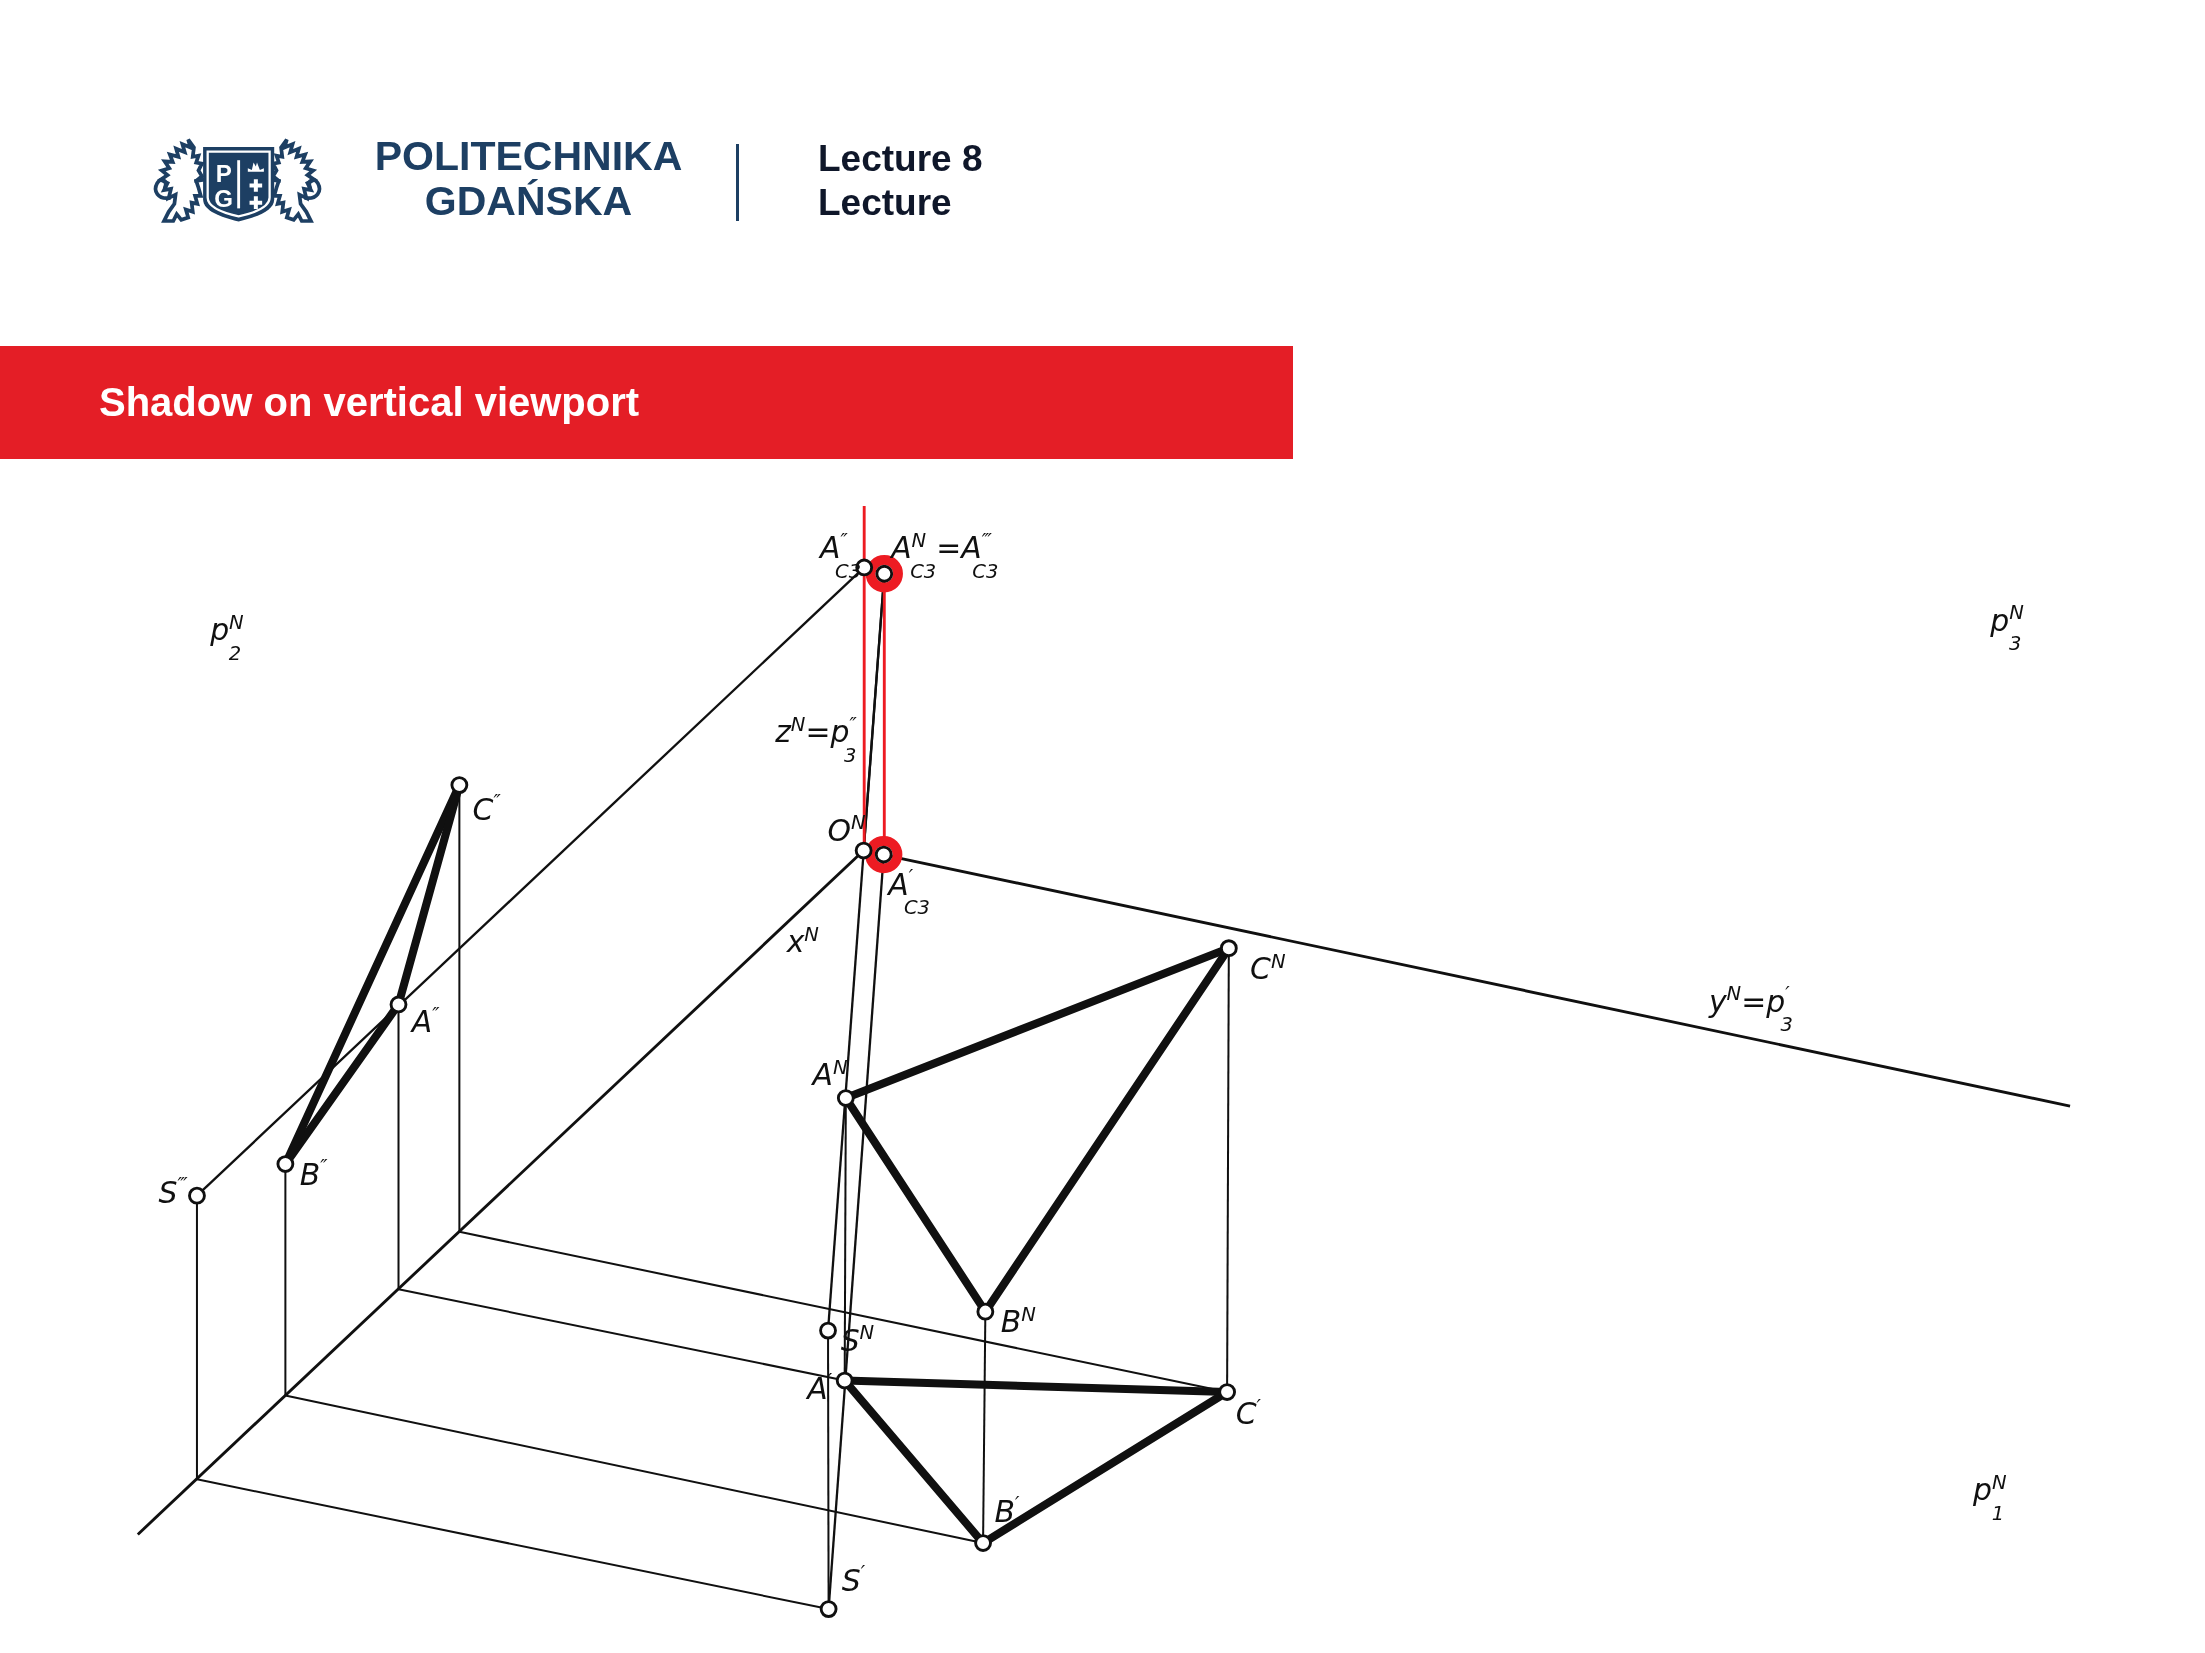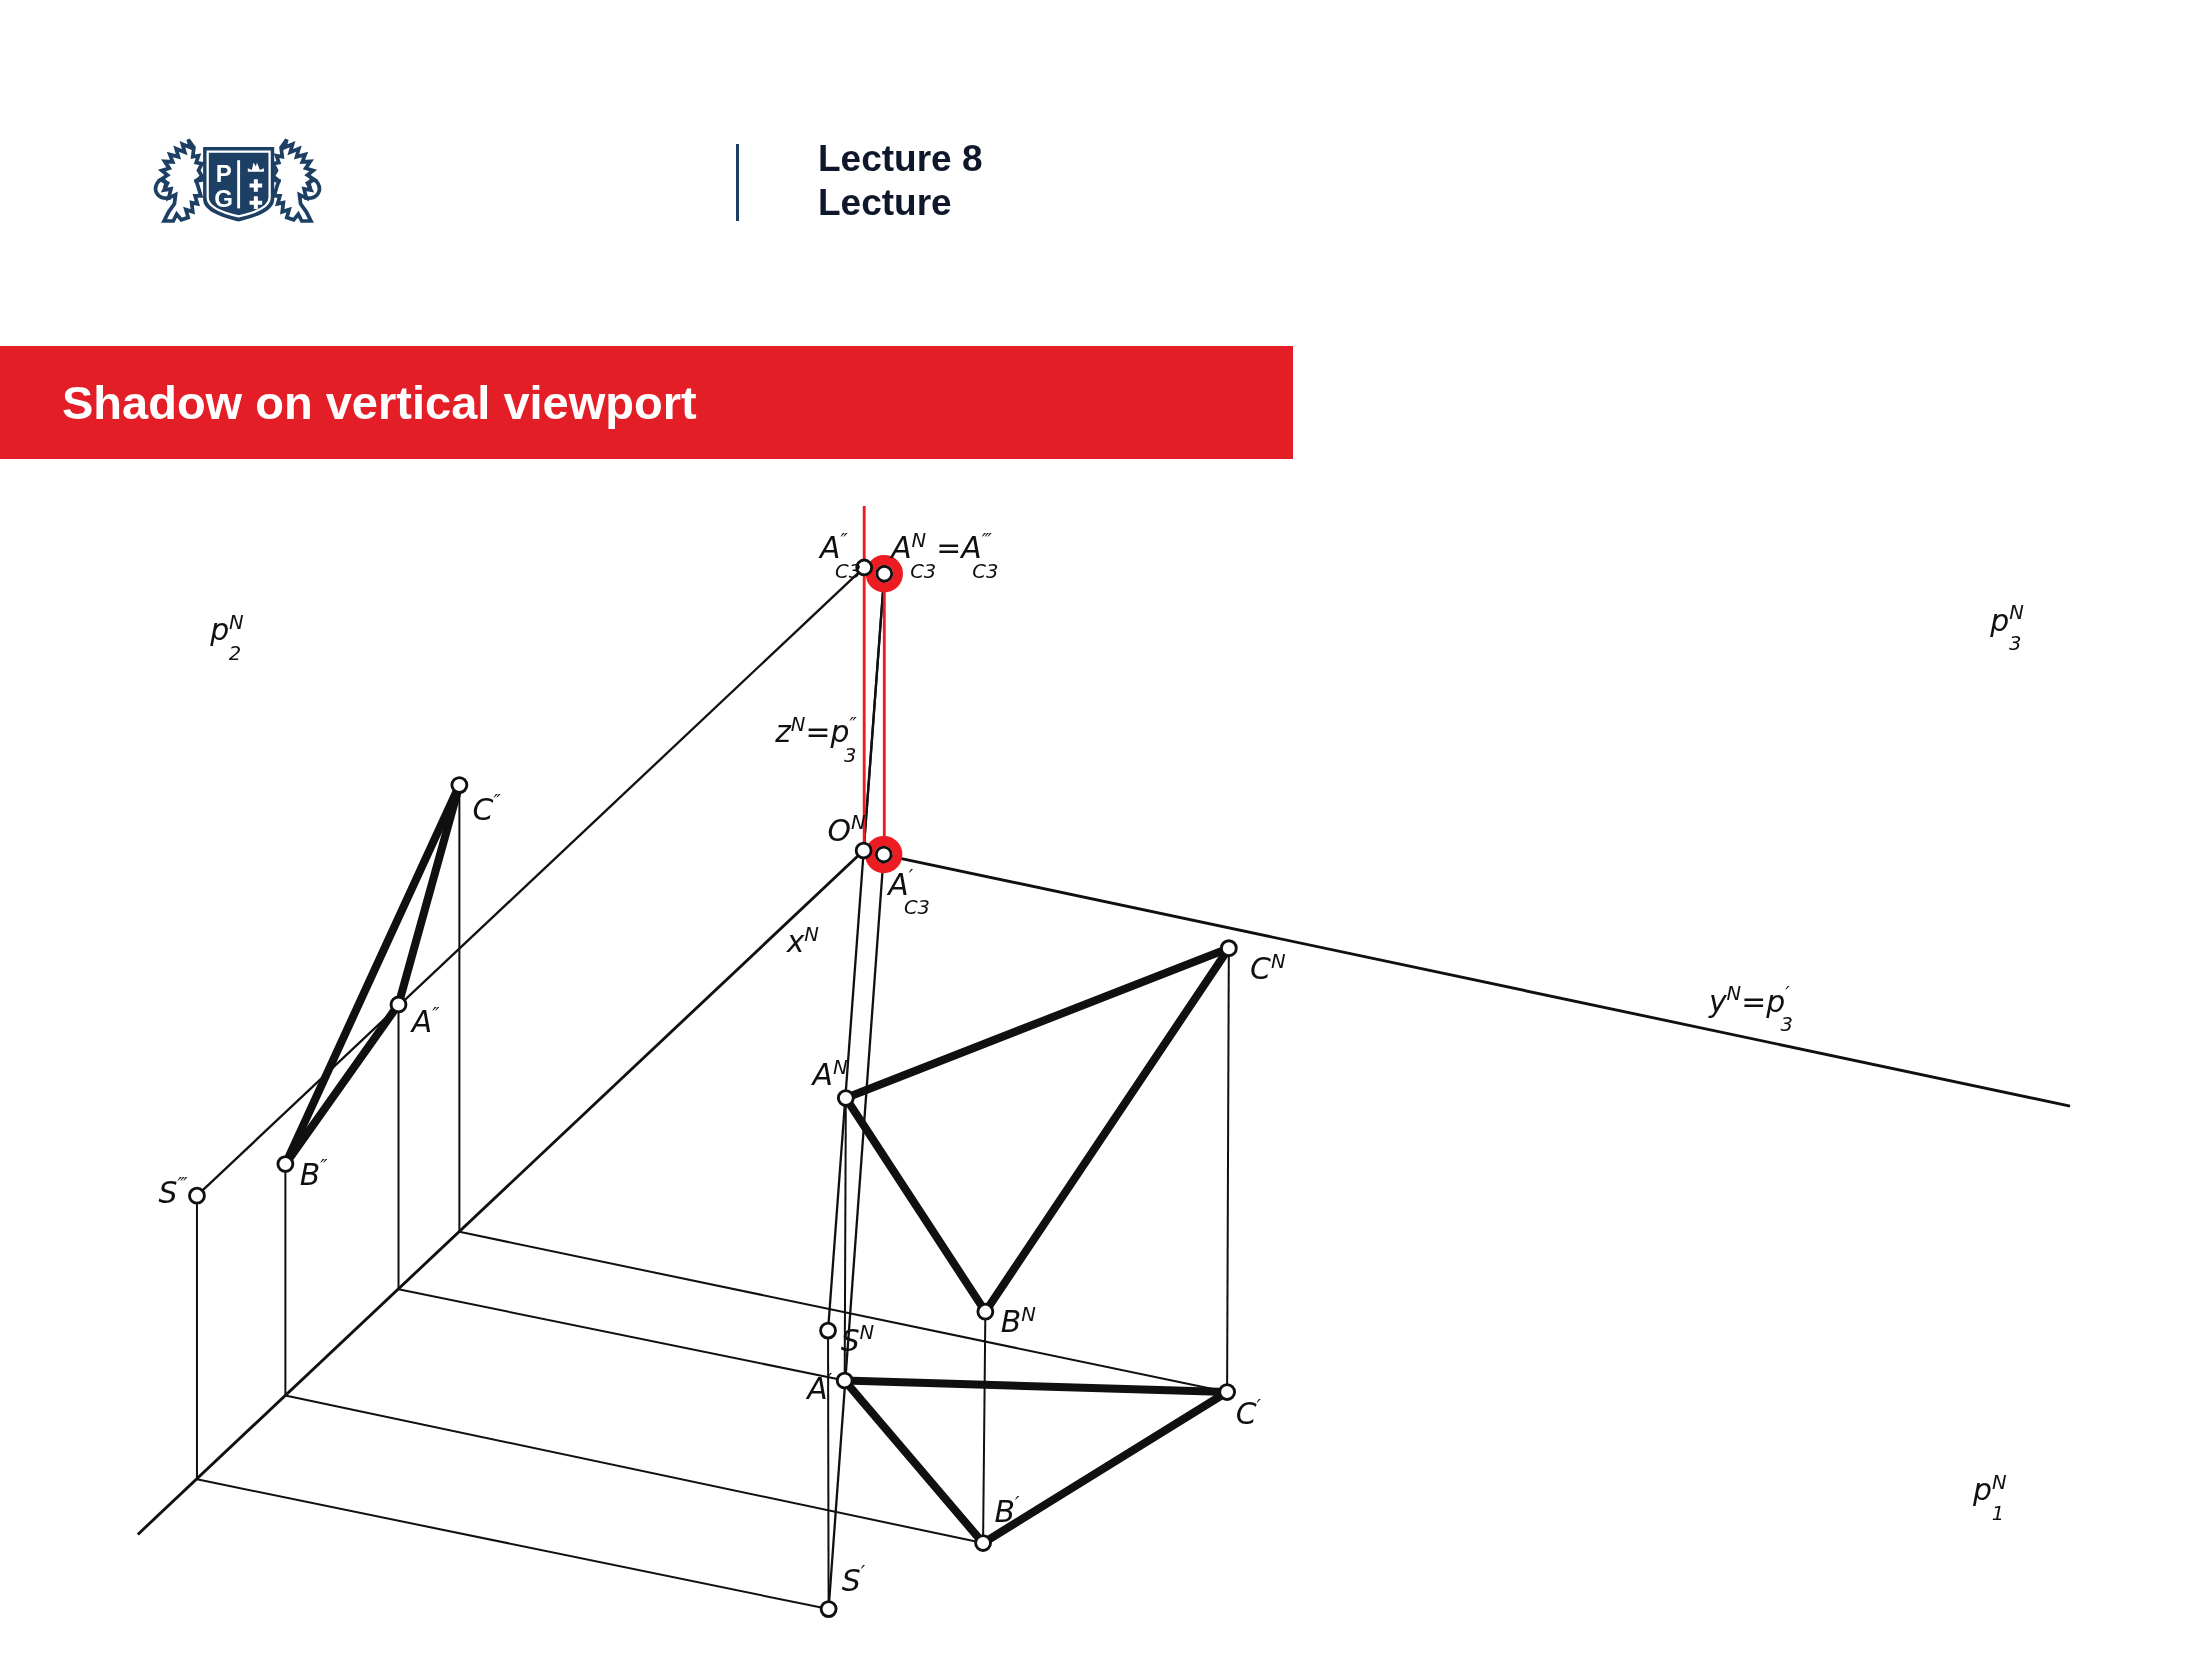--- a/index.html
+++ b/index.html
@@ -11,21 +11,21 @@
   #crest{position:absolute;left:140px;top:137px;width:195px;height:90px;}
   #brand{position:absolute;left:356px;top:134px;width:345px;text-align:center;
          color:#1d3f63;font-weight:bold;font-size:41px;line-height:45px;letter-spacing:0px;}
   #header-divider{position:absolute;left:736px;top:144px;width:3.4px;height:77px;background:#1d3f63;}
   #lecture{position:absolute;left:818px;top:137px;color:#0f172a;font-weight:bold;
            font-size:37px;line-height:44px;}
 
   
   #banner{position:absolute;left:0;top:346px;width:1293px;height:113px;background:#e41e26;
           display:flex;align-items:center;}
-  #banner-title{color:#ffffff;font-weight:bold;font-size:47px;padding-left:62px;white-space:nowrap;}
+  #banner-title{color:#ffffff;font-weight:bold;font-size:40px;padding-left:99px;white-space:nowrap;}
 
   
   #diagram-svg{position:absolute;left:0;top:0;width:2205px;height:1654px;}
   .dlabel{font-family:"DejaVu Sans", sans-serif;font-style:italic;font-size:52px;fill:#101010;}
   .dlabel .ss{font-size:34px;}
 </style>
 </head>
 <body>
 
 <div id="slide">
@@ -46,20 +46,24 @@
       <path d="M118,25 H226 V105 C226,122 199,132 172,138 C145,132 118,122 118,105 Z" fill="none" stroke="#ffffff" stroke-width="4"></path>
       <line x1="172" y1="40" x2="172" y2="124" stroke="#ffffff" stroke-width="5"></line>
       <text x="146" y="78" text-anchor="middle" fill="#ffffff" font-family="Liberation Sans, sans-serif" font-weight="bold" font-size="42">P</text>
       <text x="146" y="122" text-anchor="middle" fill="#ffffff" font-family="Liberation Sans, sans-serif" font-weight="bold" font-size="42">G</text>
       <polygon fill="#ffffff" points="188,60 216,60 216,54 209,57 204,44 202,51 198,44 195,57 188,54"></polygon>
       <path fill="#ffffff" d="M198.5,73 h7 v7.5 h7.5 v7 h-7.5 v7.5 h-7 v-7.5 h-7.5 v-7 h7.5 z"></path>
       <path fill="#ffffff" d="M198.5,103 h7 v7.5 h7.5 v7 h-7.5 v7.5 h-7 v-7.5 h-7.5 v-7 h7.5 z"></path>
     </g>
   </svg>
 
+  <div id="brand">
+    <div>POLITECHNIKA</div>
+    <div>GDAŃSKA</div>
+  </div>
 
   <div id="header-divider"></div>
 
   <div id="lecture">
     <div>Lecture 8</div>
     <div>Lecture</div>
   </div>
 
   <div id="banner">
     <div id="banner-title">Shadow on vertical viewport</div>

